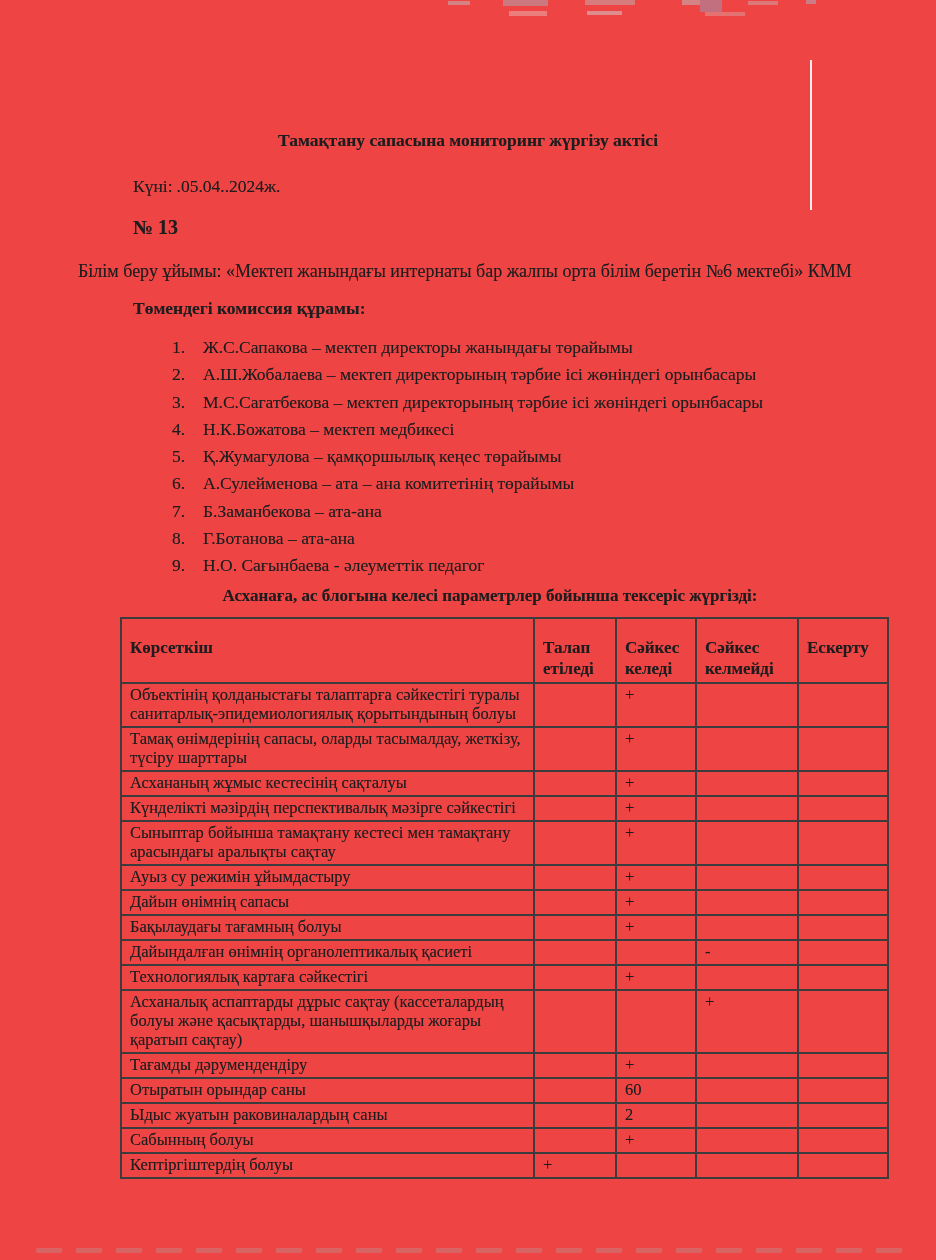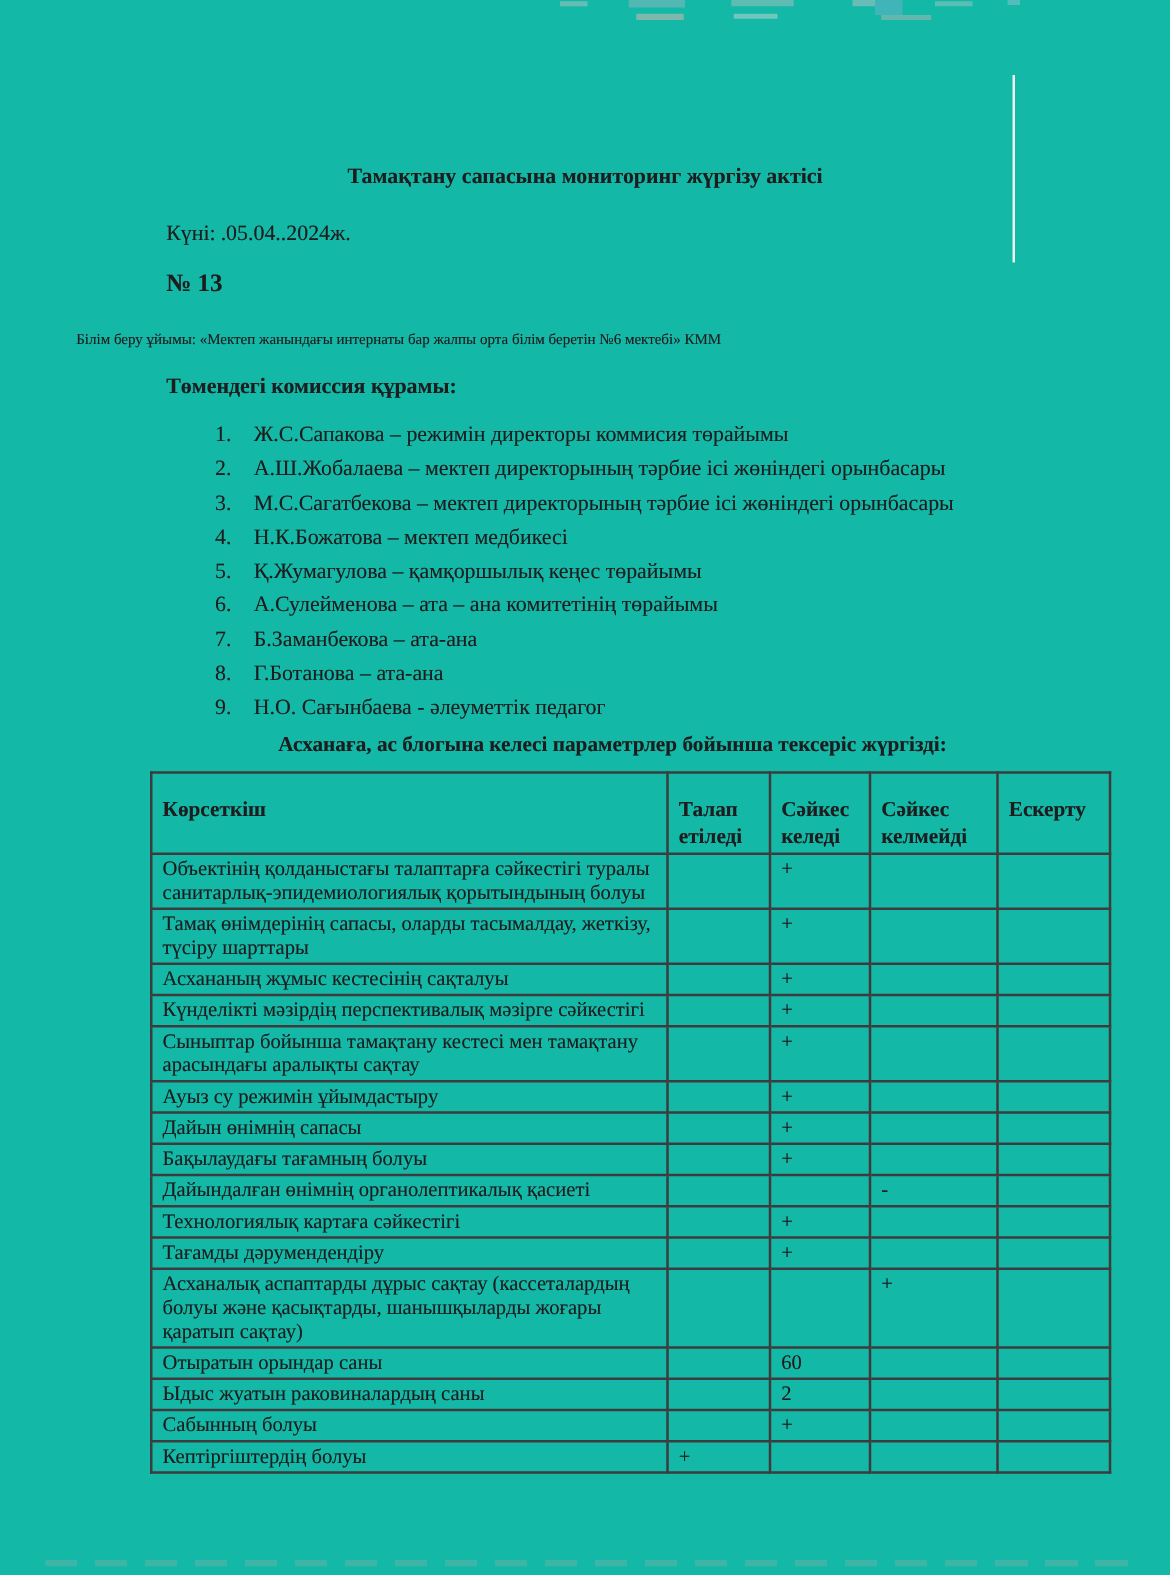--- a/index.html
+++ b/index.html
@@ -4,39 +4,39 @@
 <style>
   html,body{margin:0;padding:0;}
   body{
     width:936px;height:1260px;
     background:#ffffff;
     font-family:"Liberation Serif","DejaVu Serif",serif;
   }
   .page{
     position:relative;
     width:936px;height:1260px;
-    background:#14b8a6;
+    background:#ef4444;
     color:#1d1d1f;
     overflow:hidden;
     text-shadow:0 0 .5px rgba(30,30,30,.45); 
   }
   .b{font-weight:normal;}
   .title{
     margin:0;
     padding:130px 40px 0 40px;
     text-align:center;
     font-size:17.5px;
     font-weight:bold;
   }
   .date-line{margin:25px 0 0 133px;font-size:17.5px;}
   .date-line .val{margin-left:4px;}
   .act-number{margin:19px 0 0 133px;font-size:20px;font-weight:bold;}
   .org{
-    margin:16px 80px 0 61px;
-    font-size:12px;
+    margin:16px 80px 0 78px;
+    font-size:18px;
     line-height:33px;
   }
   .commission-heading{margin:10px 0 0 133px;font-size:17.5px;font-weight:bold;}
   ol.commission{
     margin:15px 0 0 172px;
     padding:0;
     list-style:none;
     font-size:17.5px;
     line-height:27.3px;
   }
@@ -98,21 +98,21 @@
   <p class="date-line"><span class="b">Күні:</span><span class="val">.05.04..2024ж.</span></p>
 
   <p class="act-number">№ 13</p>
 
   <p class="org"><span class="b">Білім беру ұйымы:</span>
     <span>«Мектеп жанындағы интернаты бар жалпы орта білім беретін №6 мектебі» КММ</span></p>
 
   <p class="commission-heading">Төмендегі комиссия құрамы:</p>
 
   <ol class="commission" id="commission-list">
-      <li><span class="num">1.</span><span>Ж.С.Сапакова – режимін директоры коммисия төрайымы</span></li>
+      <li><span class="num">1.</span><span>Ж.С.Сапакова – мектеп директоры жанындағы төрайымы</span></li>
       <li><span class="num">2.</span><span>А.Ш.Жобалаева – мектеп директорының тәрбие ісі жөніндегі орынбасары</span></li>
       <li><span class="num">3.</span><span>М.С.Сагатбекова – мектеп директорының тәрбие ісі жөніндегі орынбасары</span></li>
       <li><span class="num">4.</span><span>Н.К.Божатова – мектеп медбикесі</span></li>
       <li><span class="num">5.</span><span>Қ.Жумагулова  – қамқоршылық кеңес төрайымы</span></li>
       <li><span class="num">6.</span><span>А.Сулейменова – ата – ана комитетінің төрайымы</span></li>
       <li><span class="num">7.</span><span>Б.Заманбекова – ата-ана</span></li>
       <li><span class="num">8.</span><span>Г.Ботанова – ата-ана</span></li>
       <li><span class="num">9.</span><span>Н.О. Сағынбаева - әлеуметтік педагог</span></li>
     </ol>
 
@@ -200,31 +200,31 @@
           <td></td>
         </tr>
         <tr>
           <td>Технологиялық картаға сәйкестігі</td>
           <td></td>
           <td>+</td>
           <td></td>
           <td></td>
         </tr>
         <tr>
+          <td>Асханалық аспаптарды дұрыс сақтау (кассеталардың болуы және қасықтарды, шанышқыларды жоғары қаратып сақтау)</td>
+          <td></td>
+          <td></td>
+          <td>+</td>
+          <td></td>
+        </tr>
+        <tr>
           <td>Тағамды дәрумендендіру</td>
           <td></td>
           <td>+</td>
           <td></td>
-          <td></td>
-        </tr>
-        <tr>
-          <td>Асханалық аспаптарды дұрыс сақтау (кассеталардың болуы және қасықтарды, шанышқыларды жоғары қаратып сақтау)</td>
-          <td></td>
-          <td></td>
-          <td>+</td>
           <td></td>
         </tr>
         <tr>
           <td>Отыратын орындар саны</td>
           <td></td>
           <td>60</td>
           <td></td>
           <td></td>
         </tr>
         <tr>

